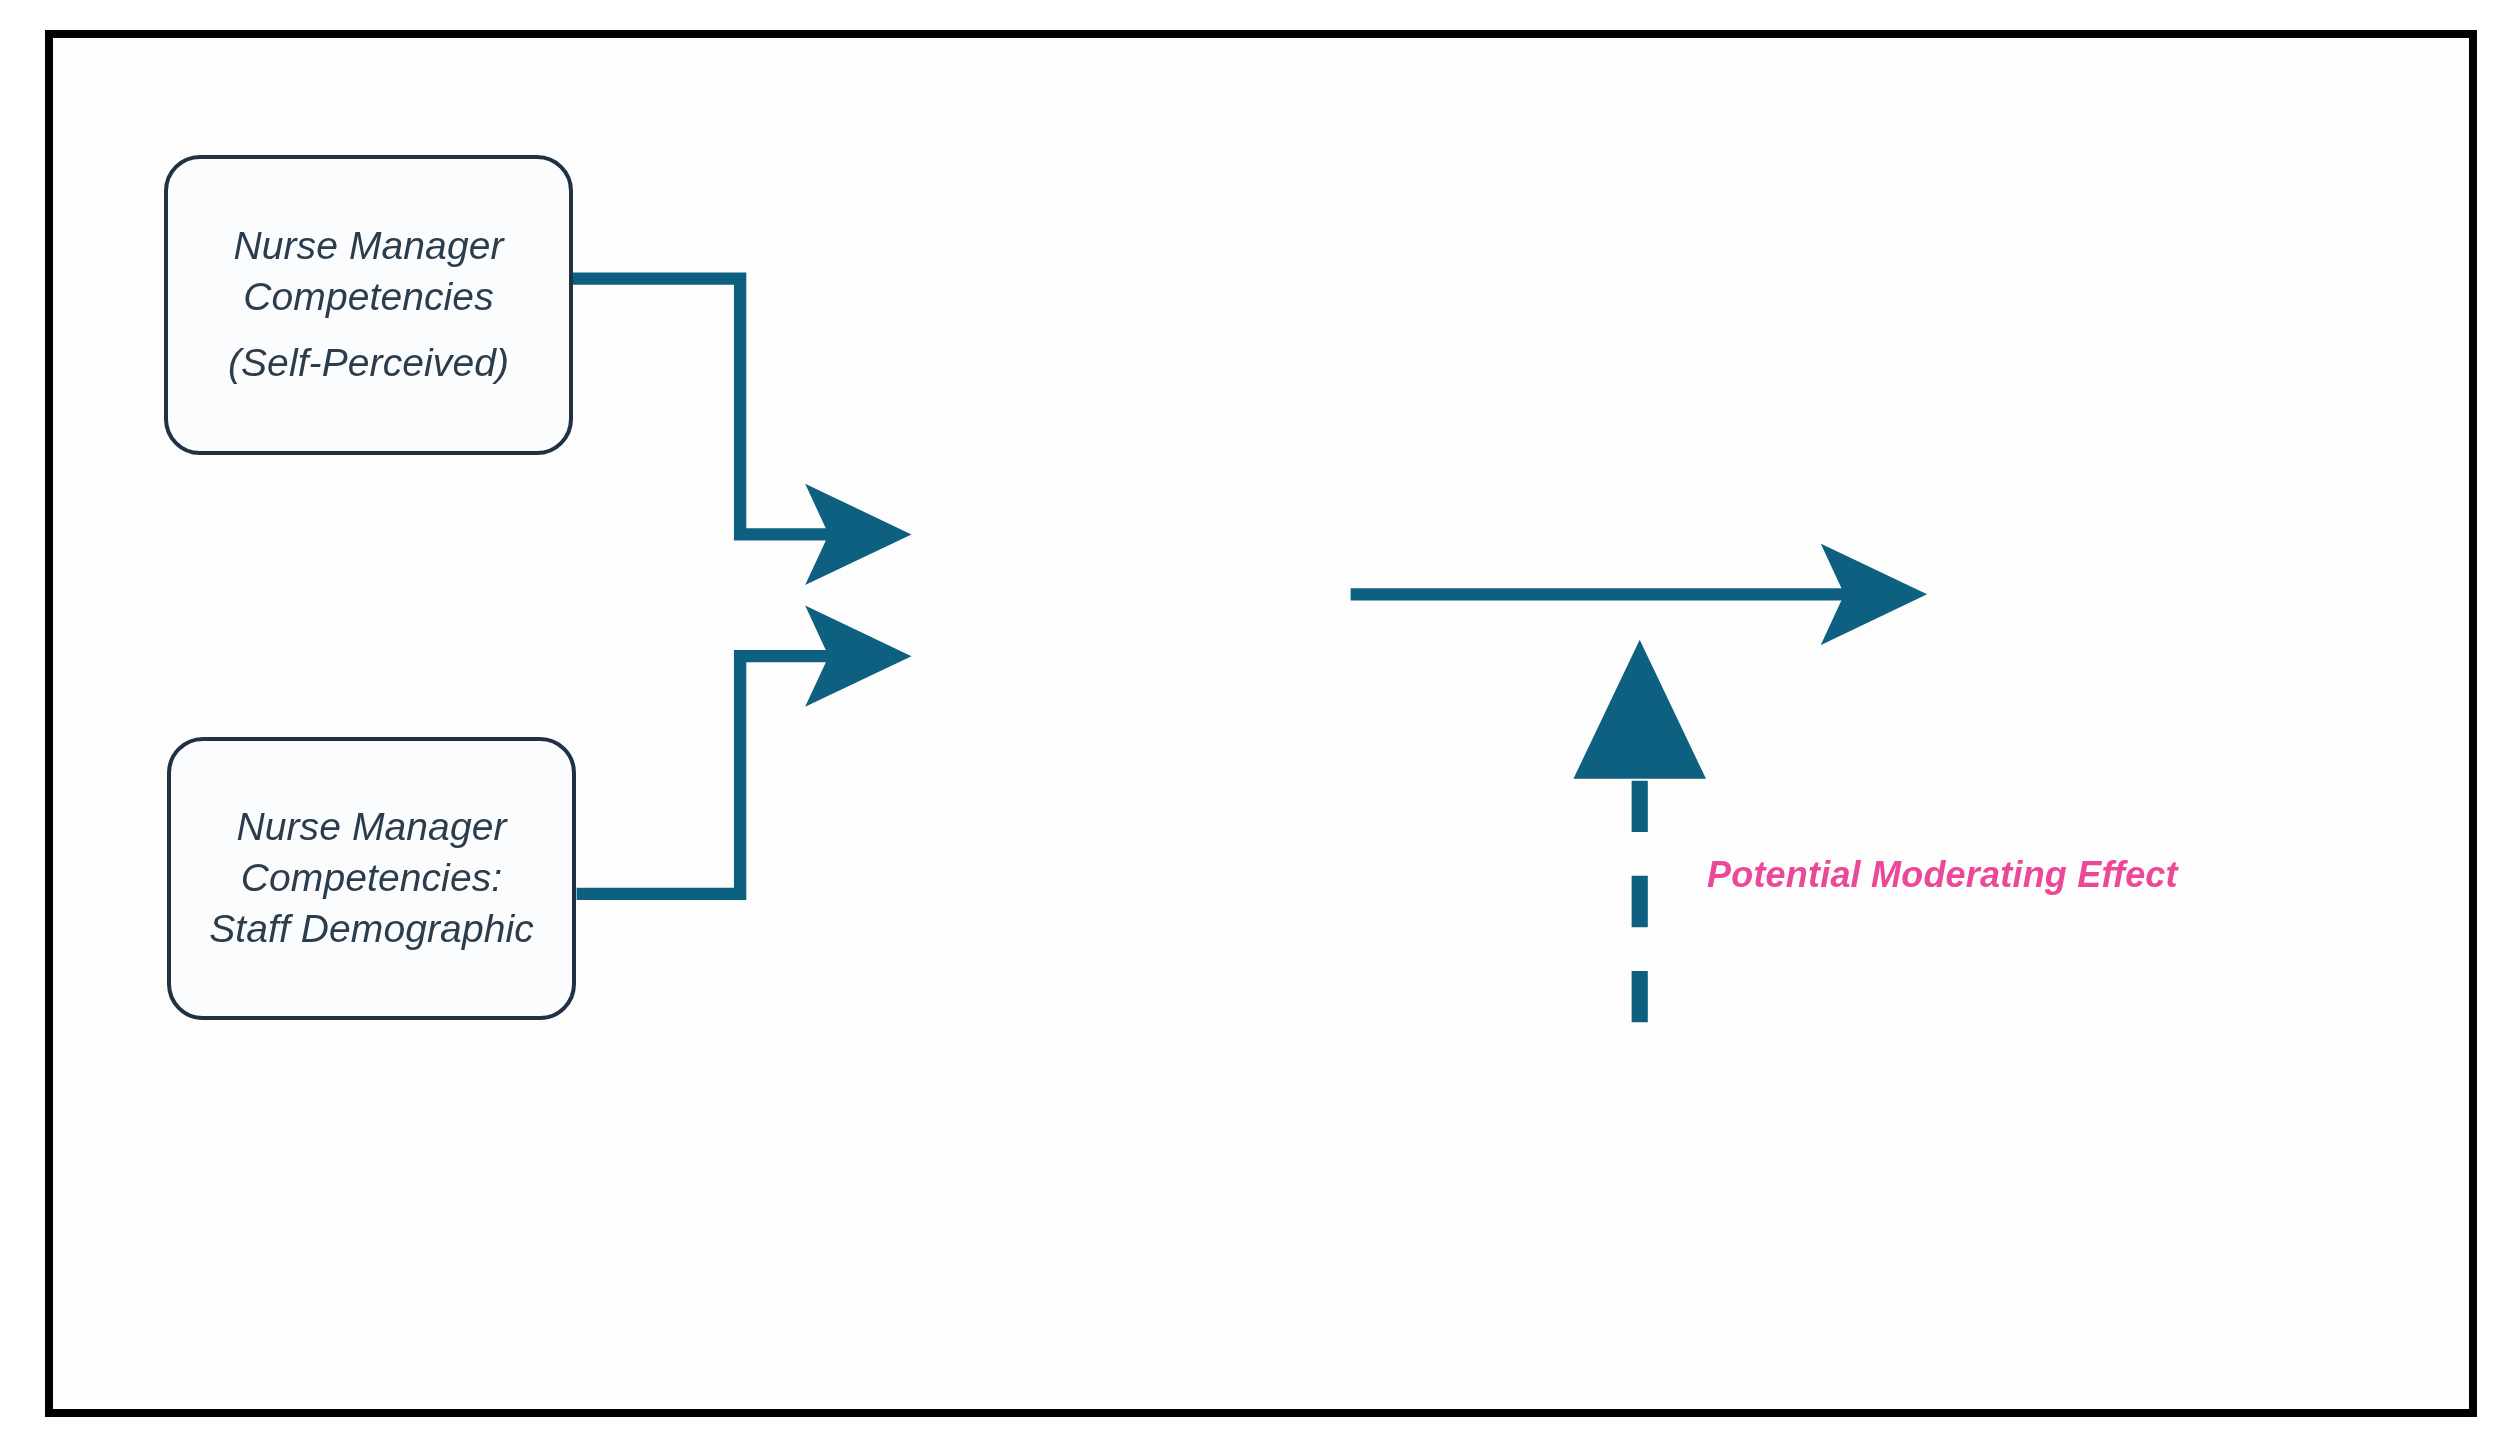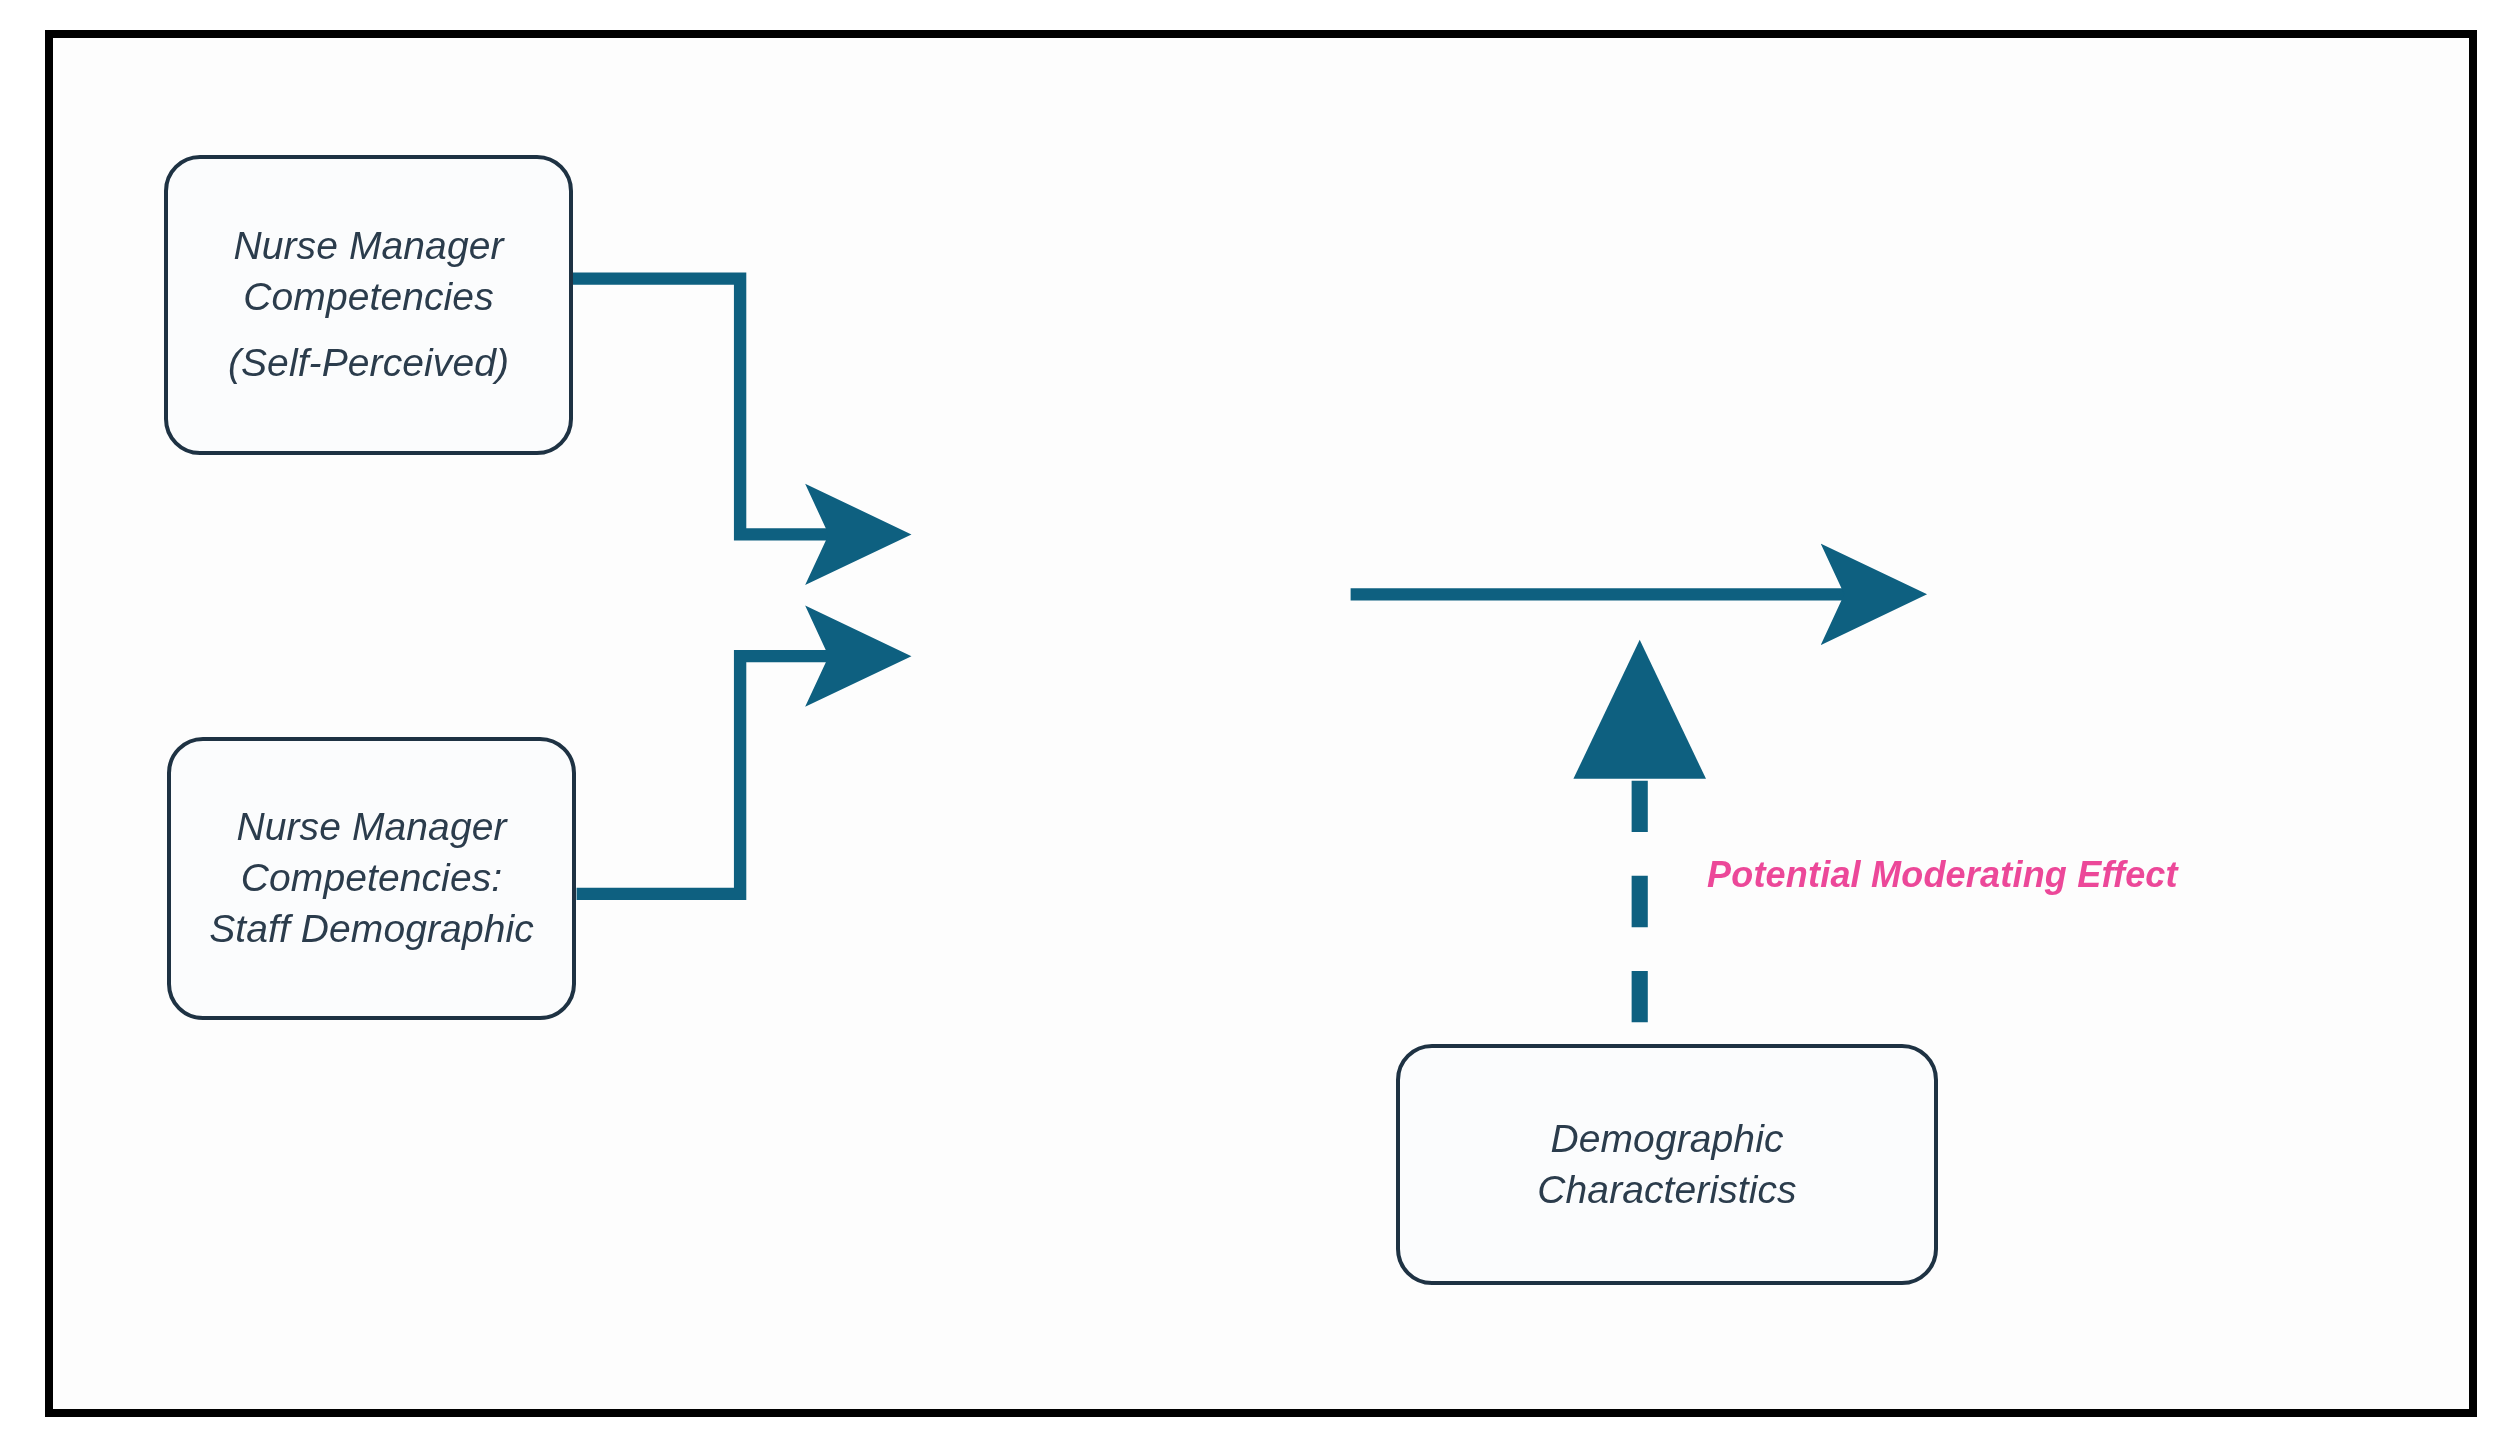--- a/index.html
+++ b/index.html
@@ -132,21 +132,17 @@
   </div>
 
   <div class="node" id="node-staff-perception">
     <span class="ln">Nurse Manager</span>
     <span class="ln">Competencies:</span>
     <span class="ln">Staff Demographic</span>
   </div>
 
 
 
-  <div class="node" id="node-demographics">
-    <span class="ln">Demographic</span>
-    <span class="ln">Characteristics</span>
-  </div>
 
   <div id="moderating-label">Potential Moderating Effect</div>
 
 </div>
 
 
 </body></html>

